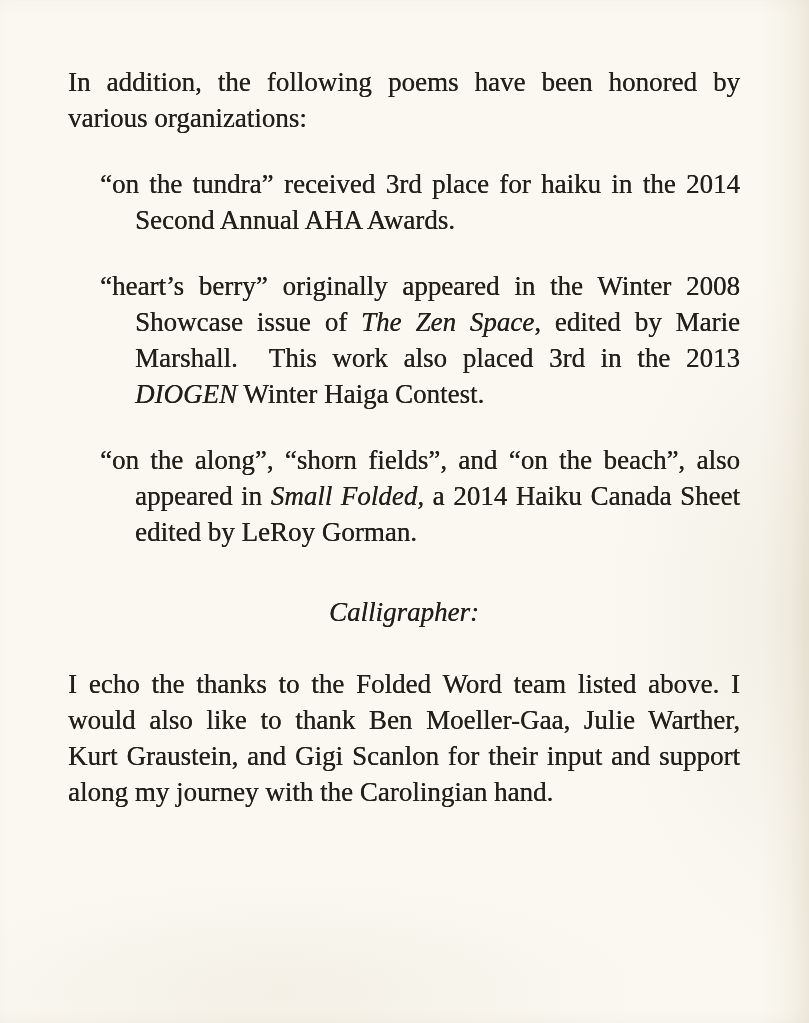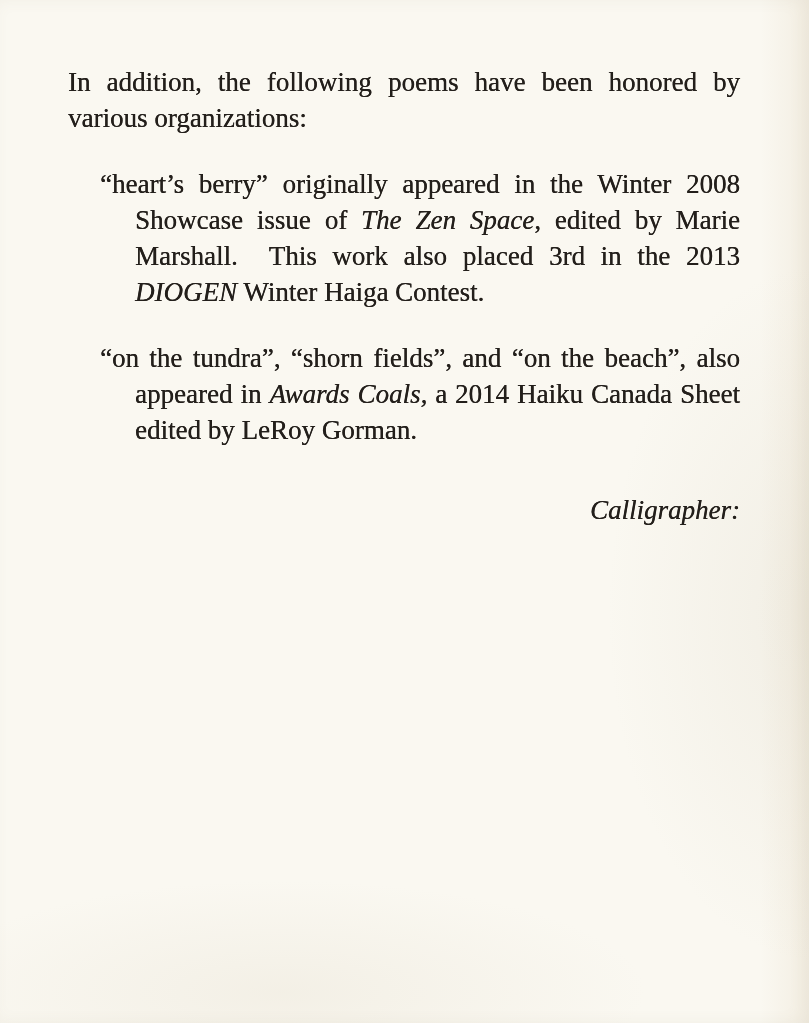--- a/index.html
+++ b/index.html
@@ -37,34 +37,36 @@
     margin-bottom: 30px;
   }
   .honor {
     margin-left: 67px;
     text-indent: -35px;
     margin-bottom: 30px;
   }
   .calligrapher {
     font-style: italic;
     margin-top: 44px;
-    text-align: right;
+    text-align: center;
   }
   .closing {
     margin-top: 36px;
   }
   em {
   }
 </style>
 </head>
 <body>
 
 <div class="page">
   <p class="intro">In addition, the following poems have been honored by various organizations:</p>
 
   <div>
+      <p class="honor"><span>“on the tundra” received 3rd place for haiku in the 2014 Second Annual AHA Awards.</span></p>
       <p class="honor"><span>“heart’s berry” originally appeared in the Winter 2008 Showcase issue of </span><em>The Zen Space</em><span>, edited by Marie Marshall.&nbsp; This work also placed 3rd in the 2013 </span><em>DIOGEN</em><span> Winter Haiga Contest.</span></p>
-      <p class="honor"><span>“on the tundra”, “shorn fields”, and “on the beach”, also appeared in </span><em>Awards Coals,</em><span> a 2014 Haiku Canada Sheet edited by LeRoy Gorman.</span></p>
+      <p class="honor"><span>“on the along”, “shorn fields”, and “on the beach”, also appeared in </span><em>Small Folded,</em><span> a 2014 Haiku Canada Sheet edited by LeRoy Gorman.</span></p>
     </div>
 
   <p class="calligrapher">Calligrapher:</p>
 
+  <p class="closing">I echo the thanks to the Folded Word team listed above. I would also like to thank Ben Moeller-Gaa, Julie Warther, Kurt Graustein, and Gigi Scanlon for their input and support along my journey with the Carolingian hand.</p>
 </div>
 
 </body></html>

